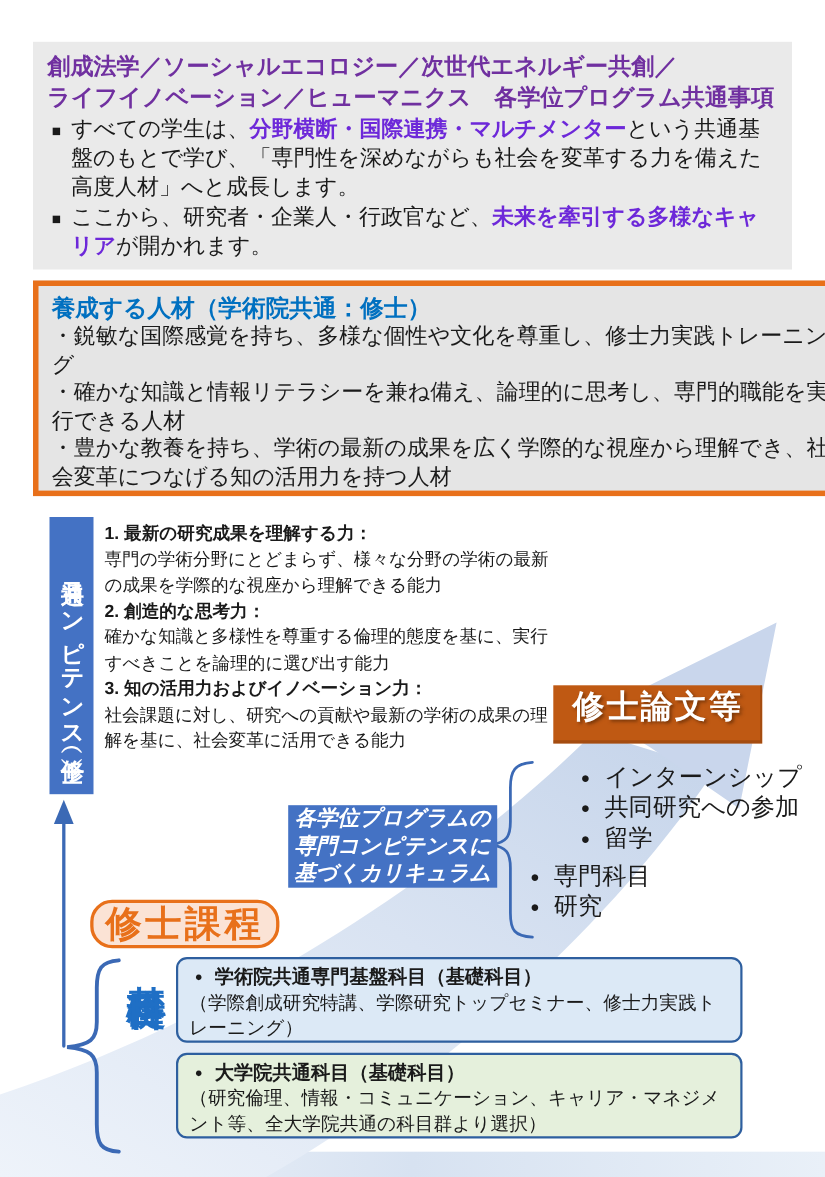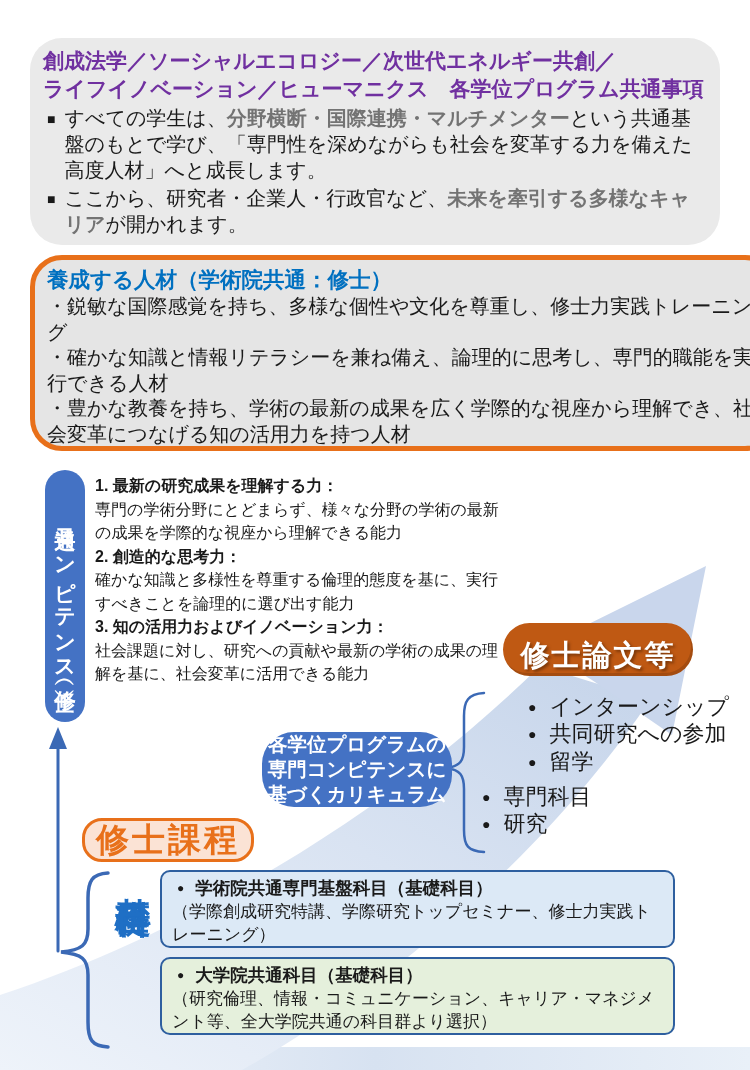--- a/index.html
+++ b/index.html
@@ -3,55 +3,55 @@
 <meta charset="utf-8">
 <style>
   html,body{margin:0;padding:0;background:#fff;}
   .canvas{
     position:relative;width:750px;height:1070px;overflow:hidden;background:#fff;
     font-family:"Liberation Sans","DejaVu Sans",sans-serif;color:#1a1a1a;
   }
   .abs{position:absolute;box-sizing:border-box;}
   svg.layer{position:absolute;left:0;top:0;z-index:0;}
   svg.layer2{position:absolute;left:0;top:0;z-index:2;pointer-events:none;}
-  .z3{z-index:3;border-radius:32px;}
+  .z3{z-index:3;}
 
   
   .header-box{left:30px;top:38px;width:690px;min-height:192px;background:#EAEAEA;padding:9px 12px 8px 13px;}
   .hb-title{color:#7030A0;font-weight:bold;font-size:21px;line-height:28px;}
   .hb-bullet{display:flex;align-items:flex-start;font-size:20px;line-height:26px;margin-top:2px;}
   .hb-marker{font-size:14px;line-height:26px;margin:1px 9px 0 4px;flex:0 0 auto;}
-  .hb-bullet b{font-weight:bold;color:#737373;}
+  .hb-bullet b{font-weight:bold;color:#6d28d9;}
 
   
   .target-box{left:30px;top:255px;width:747px;height:196px;background:#e5e5e5;border:5px solid #E8701A;padding:6px 10px 4px 12px;}
   .tb-title{color:#0070C0;font-weight:bold;font-size:21.5px;line-height:28px;}
   .tb-item{font-size:20px;line-height:25.5px;}
 
   
   .side-bar{left:45px;top:470px;width:40px;height:252px;background:#4472C4;display:flex;align-items:center;justify-content:center;}
   .side-bar span{writing-mode:vertical-rl;color:#fff;font-weight:bold;font-size:21px;letter-spacing:2px;}
   .competence{left:95px;top:474px;width:404px;font-size:16px;line-height:23.5px;}
   .cp-title{font-weight:bold;}
 
   
-  .thesis-box{left:503px;top:623px;width:190px;height:53px;background:#BF5913;display:flex;align-items:flex-end;justify-content:center;
+  .thesis-box{left:503px;top:623px;width:190px;height:53px;background:#BF5913;display:flex;align-items:flex-start;justify-content:center;
     box-shadow:inset -2px -3px 0 rgba(0,0,0,0.14);}
   .thesis-box span{color:#fff;font-weight:bold;font-size:29px;letter-spacing:2px;text-shadow:2px 2px 3px rgba(60,25,0,.55);}
 
   
   .blist{display:flex;flex-direction:column;}
   .blist .row{display:flex;align-items:center;height:27.5px;}
   .blist .bm{font-size:14px;margin-right:13px;flex:0 0 auto;}
   .blist .bt{font-weight:normal;font-size:22px;white-space:nowrap;}
   .activities{left:528px;top:693px;}
   .core-items{left:482px;top:783px;}
 
   
-  .curr-box{left:262px;top:732px;width:190px;height:75px;background:#4472C4;display:flex;flex-direction:column;align-items:center;justify-content:center;}
+  .curr-box{left:262px;top:732px;width:190px;height:75px;background:#4472C4;display:flex;flex-direction:column;align-items:center;justify-content:center;font-style:italic;}
   .curr-box span{color:#fff;font-weight:bold;font-size:19.5px;line-height:25px;white-space:nowrap;}
 
   
   .masters-box{left:82px;top:818px;width:172px;height:44px;background:#FBE3D5;border:3.5px solid #E8701A;border-radius:20px;
     display:flex;align-items:center;justify-content:center;}
   .masters-box span{color:#E8701A;font-weight:bold;font-size:33px;letter-spacing:3px;}
 
   
   .found-label{left:108px;top:866px;}
   .found-label span{writing-mode:vertical-rl;color:#1F6FC5;font-weight:bold;font-size:36px;letter-spacing:3px;}

